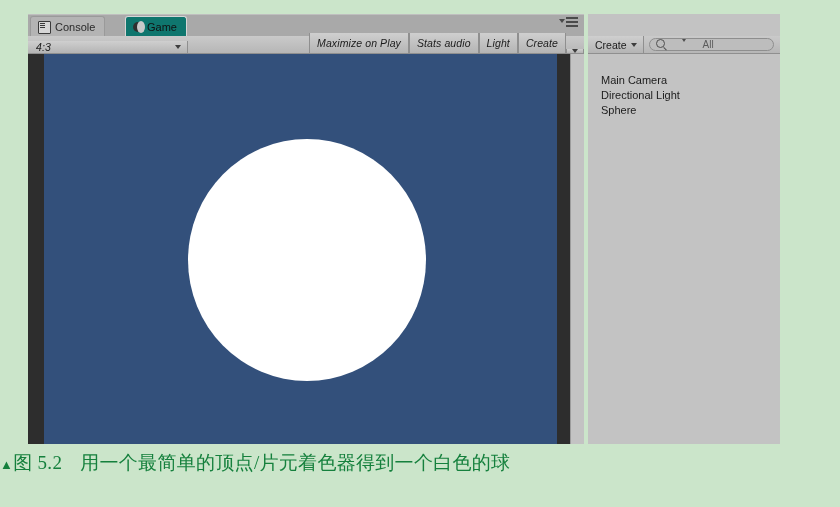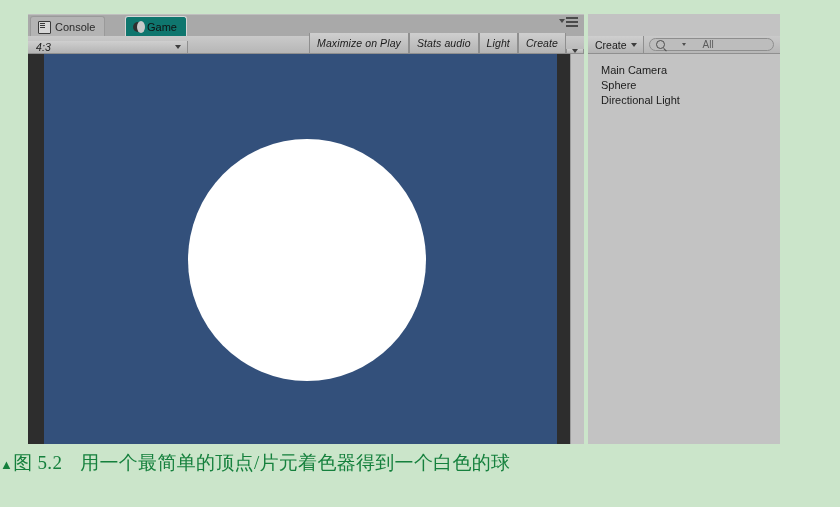--- a/index.html
+++ b/index.html
@@ -296,21 +296,20 @@
     cursor: default;
   }
   .search-field {
     flex: 1 1 auto;
     height: 13px;
     margin: 0 6px 0 5px;
     background: #bdbdbd;
     border: 1px solid #8e8e8e;
     border-radius: 7px;
     display: flex;
-    align-items: center;
     padding: 0 6px;
     box-sizing: border-box;
     font-size: 10px;
     color: #5c5c5c;
     gap: 17px;
     cursor: text;
   }
   .mag {
     position: relative;
     width: 7px;
@@ -338,21 +337,21 @@
   }
 
   
   #hierarchy-list {
     position: absolute;
     left: 0;
     top: 41px;
     right: 0;
     bottom: 0;
     background: #c3c3c3;
-    padding-top: 8px;
+    padding-top: 18px;
     box-sizing: border-box;
   }
   .hier-item {
     height: 15px;
     line-height: 15px;
     padding-left: 13px;
     font-size: 11px;
     color: #1c1c1c;
     white-space: nowrap;
     cursor: default;
@@ -432,22 +431,22 @@
       </div>
       <div class="search-field">
         <span class="mag"></span>
         <span class="mini-caret"></span>
         <span>All</span>
       </div>
     </div>
 
     <div id="hierarchy-list">
       <div class="hier-item">Main Camera</div>
+      <div class="hier-item">Directional Light</div>
       <div class="hier-item">Sphere</div>
-      <div class="hier-item">Directional Light</div>
     </div>
   </div>
 
 </div>
 
 <div id="caption">
   <span class="cap-tri">▲</span><span>图</span>&nbsp;<span class="cap-num">5.2</span><span class="cap-gap"></span><span>用一个最简单的顶点/片元着色器得到一个白色的球</span>
 </div>
 
 </body></html>

